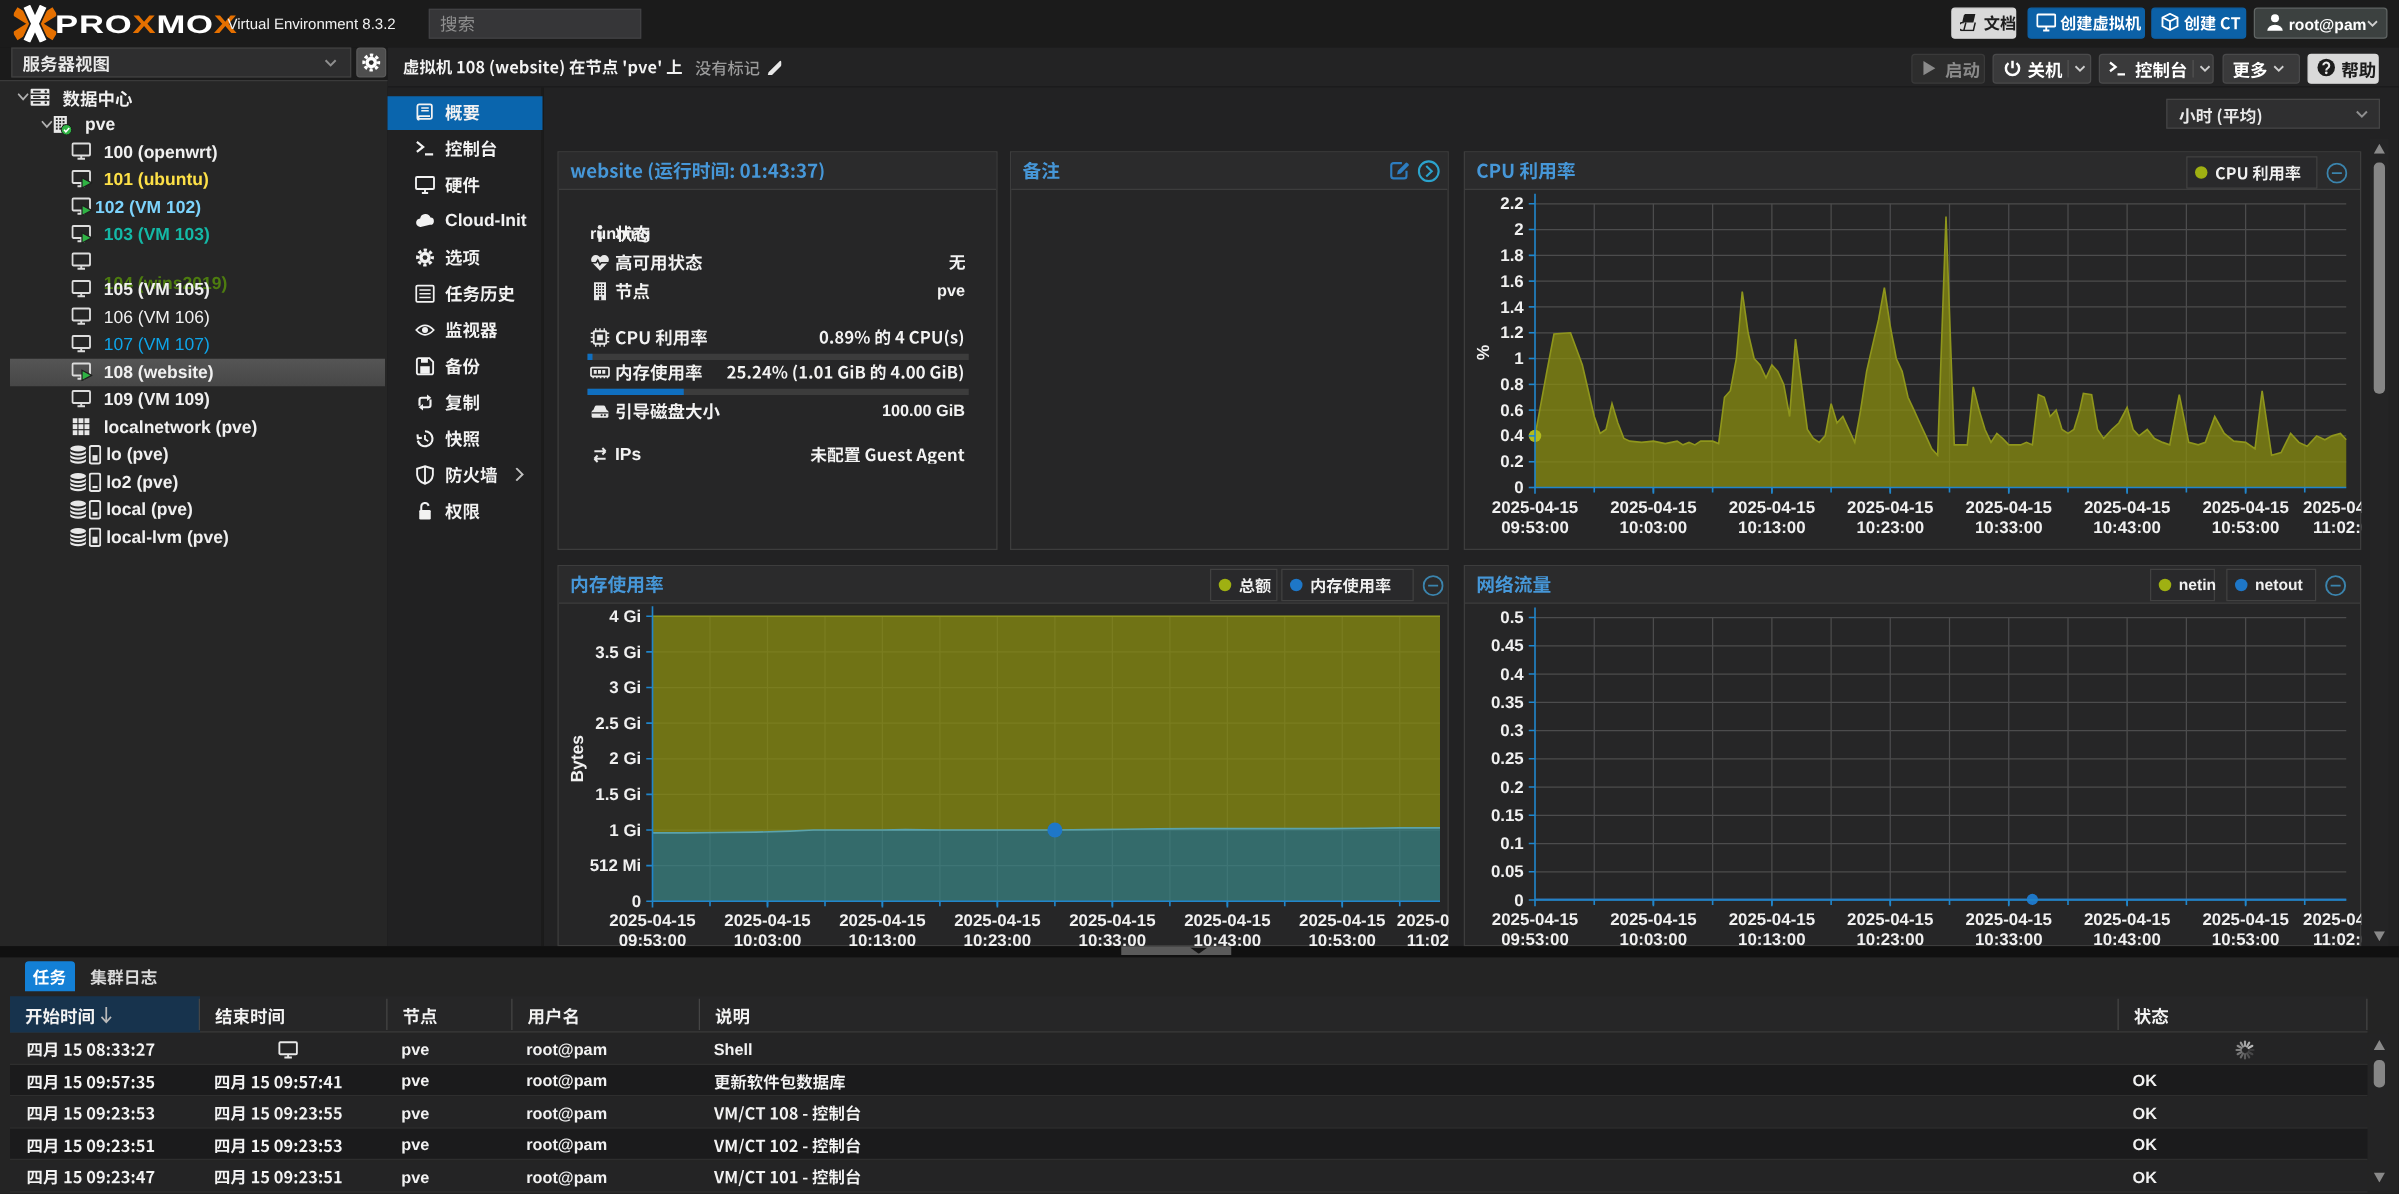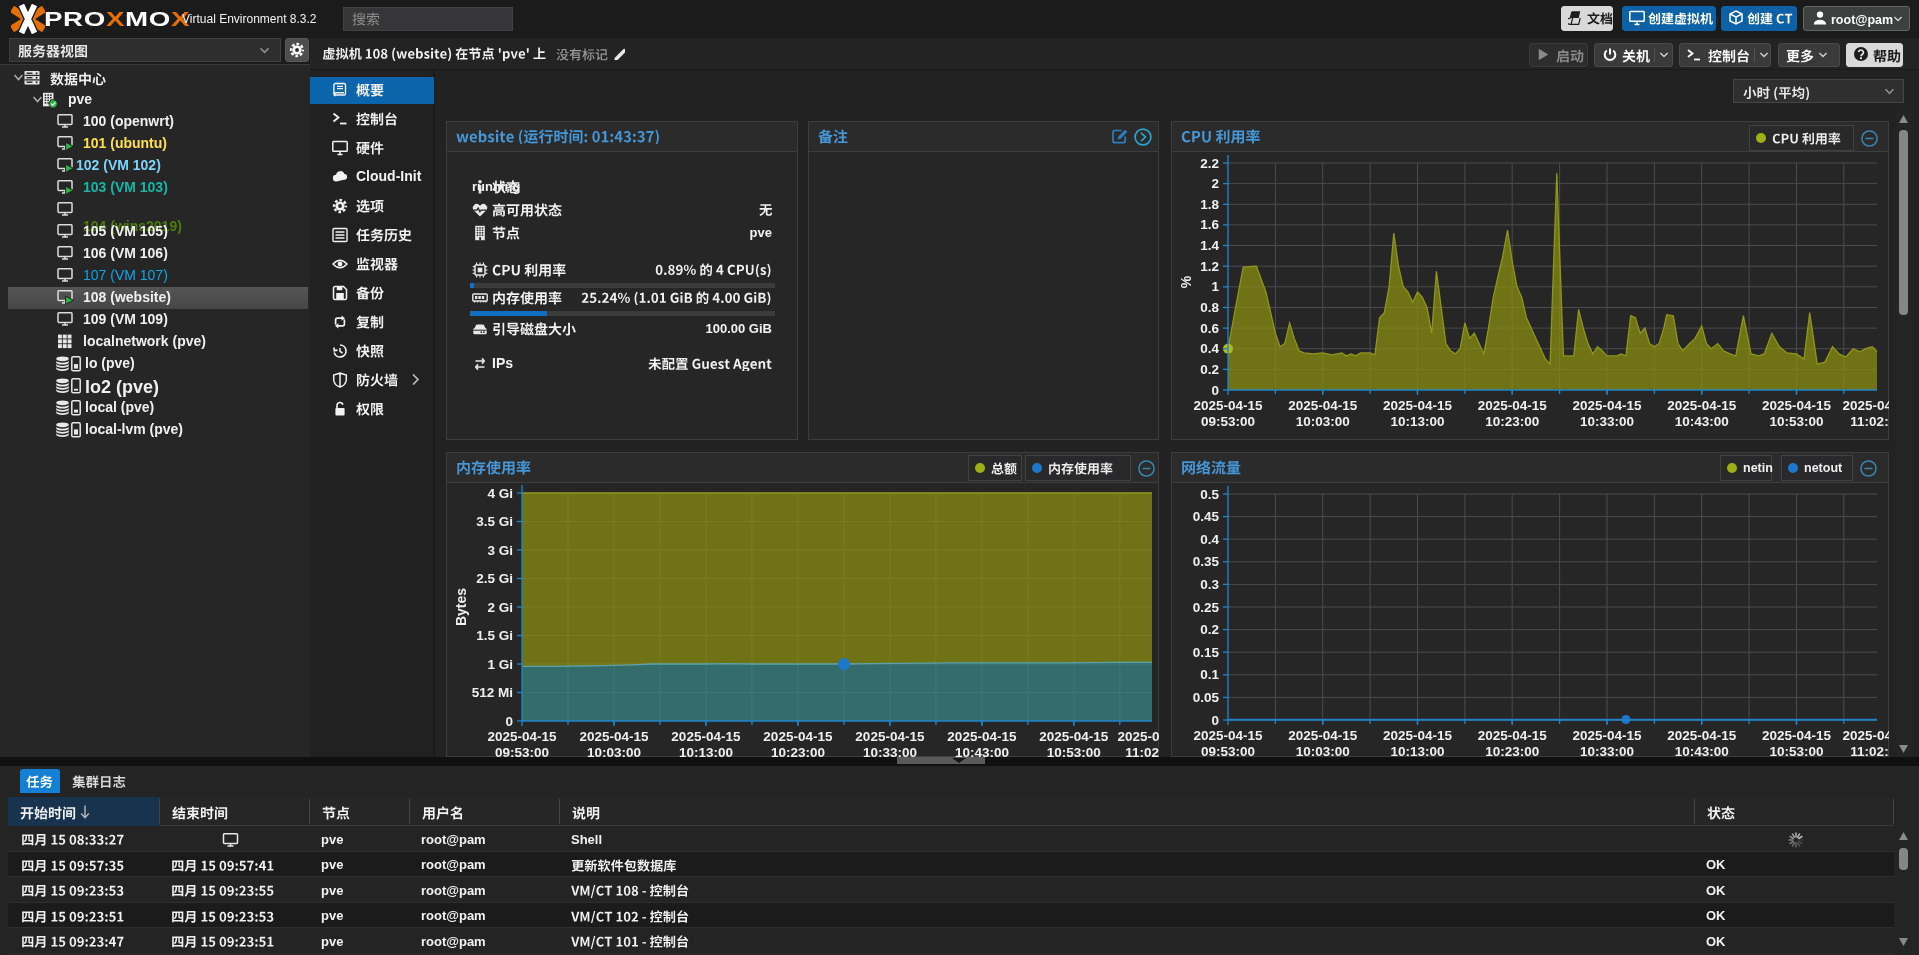--- a/index.html
+++ b/index.html
@@ -265,21 +265,21 @@
 <div class="abs" style="left:83px;top:218px;font-size:14px;font-weight:bold;color:#4d7c0f">104 (wins2019)</div>
 <svg style="position:absolute;left:57px;top:223px;" width="17" height="16" viewBox="0 0 17 16">
     <rect x="1" y="1.8" width="14" height="9.6" rx="0.8" fill="none" stroke="#dcdcdc" stroke-width="1.5"></rect>
     <path d="M5 14 L11 14 M8 11.6 L8 13.8" stroke="#dcdcdc" stroke-width="1.5" fill="none"></path>
   </svg>
 <div class="abs" style="left:83px;top:223px;font-size:14px;font-weight:bold;color:#f0f0f0">105 (VM 105)</div>
 <svg style="position:absolute;left:57px;top:245px;" width="17" height="16" viewBox="0 0 17 16">
     <rect x="1" y="1.8" width="14" height="9.6" rx="0.8" fill="none" stroke="#dcdcdc" stroke-width="1.5"></rect>
     <path d="M5 14 L11 14 M8 11.6 L8 13.8" stroke="#dcdcdc" stroke-width="1.5" fill="none"></path>
   </svg>
-<div class="abs" style="left:83px;top:245px;font-size:14px;font-weight:bold;color:#f0f0f0">106 (VM 106)</div>
+<div class="abs" style="left:83px;top:245px;font-size:14px;font-weight:normal;color:#f0f0f0">106 (VM 106)</div>
 <svg style="position:absolute;left:57px;top:267px;" width="17" height="16" viewBox="0 0 17 16">
     <rect x="1" y="1.8" width="14" height="9.6" rx="0.8" fill="none" stroke="#dcdcdc" stroke-width="1.5"></rect>
     <path d="M5 14 L11 14 M8 11.6 L8 13.8" stroke="#dcdcdc" stroke-width="1.5" fill="none"></path>
   </svg>
 <div class="abs" style="left:83px;top:267px;font-size:14px;font-weight:normal;color:#0ea5e9">107 (VM 107)</div>
 <div class="abs" style="left:8px;top:287px;width:300px;height:22px;background:linear-gradient(#555,#474747)"></div>
 <svg style="position:absolute;left:57px;top:289px;" width="17" height="16" viewBox="0 0 17 16">
     <rect x="1" y="1.8" width="14" height="9.6" rx="0.8" fill="none" stroke="#dcdcdc" stroke-width="1.5"></rect>
     <path d="M5 14 L11 14 M8 11.6 L8 13.8" stroke="#dcdcdc" stroke-width="1.5" fill="none"></path>
     <path d="M8.6 7.2 l7.8 4.1 l-7.8 4.1 z" fill="#2fb344" stroke="#1f1f1f" stroke-width="1"></path>
@@ -316,21 +316,21 @@
 <svg style="position:absolute;left:55px;top:378px;" width="15" height="16" viewBox="0 0 15 16">
     <ellipse cx="7.5" cy="2.8" rx="6.3" ry="2.4" fill="#e8e8e8"></ellipse>
     <path d="M1.2 4.4 a6.3 2.4 0 0 0 12.6 0 l0 1.8 a6.3 2.4 0 0 1 -12.6 0 z" fill="#e8e8e8"></path>
     <path d="M1.2 7.6 a6.3 2.4 0 0 0 12.6 0 l0 1.8 a6.3 2.4 0 0 1 -12.6 0 z" fill="#e8e8e8"></path>
     <path d="M1.2 10.8 a6.3 2.4 0 0 0 12.6 0 l0 1.8 a6.3 2.4 0 0 1 -12.6 0 z" fill="#e8e8e8"></path>
   </svg>
 <svg style="position:absolute;left:71px;top:378px;" width="10" height="16" viewBox="0 0 10 16">
     <rect x="0.8" y="0.8" width="8.4" height="14" rx="1.4" fill="none" stroke="#e8e8e8" stroke-width="1.5"></rect>
     <rect x="3" y="10.8" width="4" height="1.8" fill="#e8e8e8"></rect>
   </svg>
-<div class="abs" style="left:85px;top:377px;font-size:18px;font-weight:bold;color:#f0f0f0">lo2 (pve)</div>
+<div class="abs" style="left:85px;top:377px;font-size:14px;font-weight:bold;color:#f0f0f0">lo2 (pve)</div>
 <svg style="position:absolute;left:55px;top:400px;" width="15" height="16" viewBox="0 0 15 16">
     <ellipse cx="7.5" cy="2.8" rx="6.3" ry="2.4" fill="#e8e8e8"></ellipse>
     <path d="M1.2 4.4 a6.3 2.4 0 0 0 12.6 0 l0 1.8 a6.3 2.4 0 0 1 -12.6 0 z" fill="#e8e8e8"></path>
     <path d="M1.2 7.6 a6.3 2.4 0 0 0 12.6 0 l0 1.8 a6.3 2.4 0 0 1 -12.6 0 z" fill="#e8e8e8"></path>
     <path d="M1.2 10.8 a6.3 2.4 0 0 0 12.6 0 l0 1.8 a6.3 2.4 0 0 1 -12.6 0 z" fill="#e8e8e8"></path>
   </svg>
 <svg style="position:absolute;left:71px;top:400px;" width="10" height="16" viewBox="0 0 10 16">
     <rect x="0.8" y="0.8" width="8.4" height="14" rx="1.4" fill="none" stroke="#e8e8e8" stroke-width="1.5"></rect>
     <rect x="3" y="9.6" width="4" height="3.0" fill="#e8e8e8"></rect>
   </svg>

